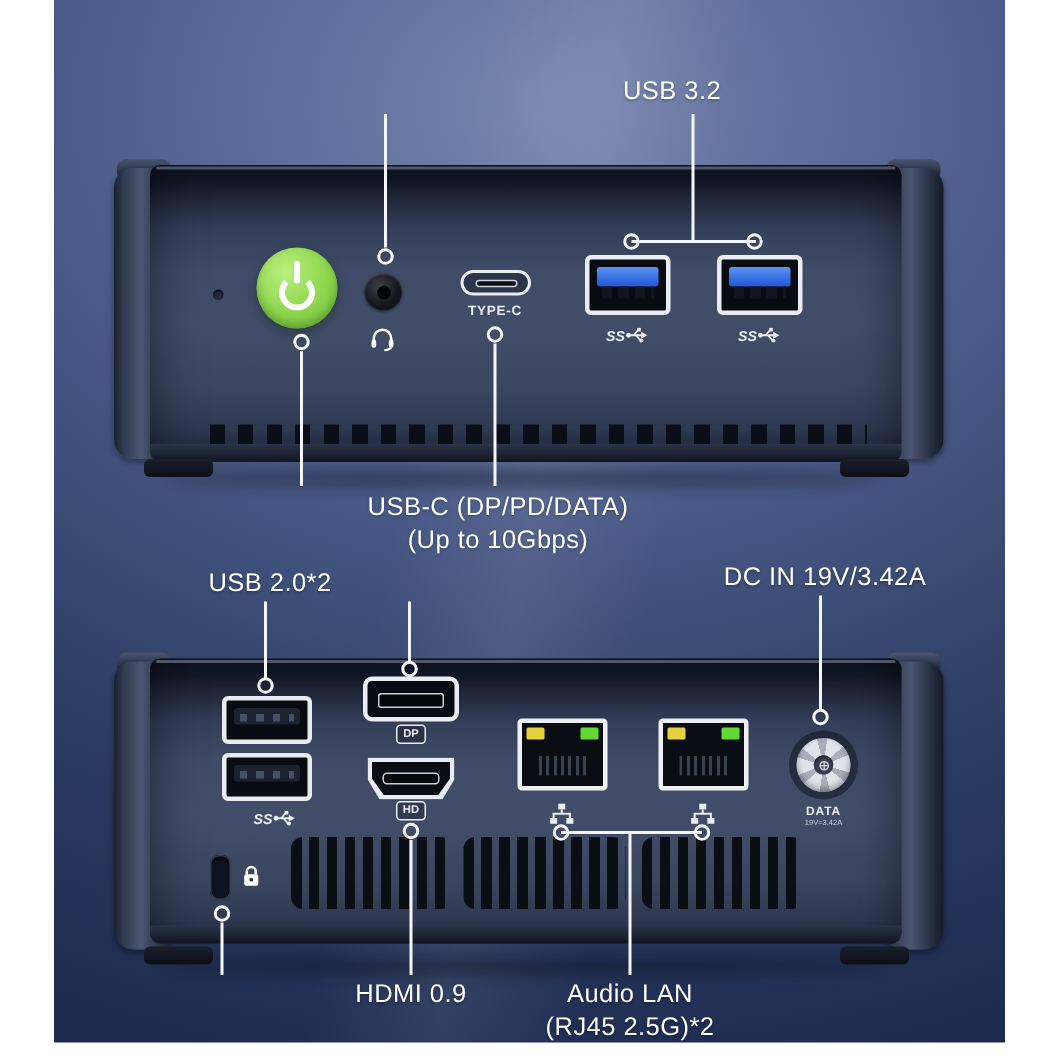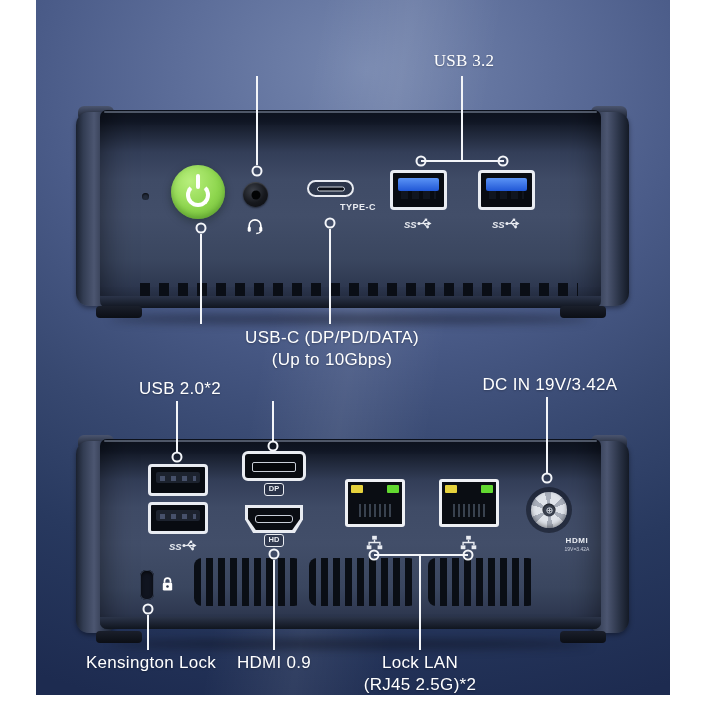--- a/index.html
+++ b/index.html
@@ -54,21 +54,21 @@
         transform:translateX(-50%);}
   .jack{position:absolute;left:243px;top:182px;width:25px;height:25px;border-radius:50%;
         background:radial-gradient(circle at 40% 35%,#3c4049,#16181d 55%,#0a0b0e 100%);
         box-shadow:0 1px 2px rgba(0,0,0,.5), inset 0 1px 1px rgba(255,255,255,.15);}
   .jack-hole{position:absolute;left:50%;top:50%;width:9px;height:9px;border-radius:50%;background:#020304;
         transform:translate(-50%,-50%);}
   .typec{position:absolute;left:307px;top:180px;width:47px;height:17px;box-sizing:border-box;
         border:2px solid #e9ecf2;border-radius:9px;background:rgba(10,14,22,.35);}
   .typec-slot{position:absolute;left:50%;top:50%;width:28px;height:5px;box-sizing:border-box;
         border:1.5px solid #cfd4dc;border-radius:3px;background:#0a0e16;transform:translate(-50%,-50%);}
-  .marktext{position:absolute;color:#e9ecf2;font-weight:bold;transform:translateX(-50%);white-space:nowrap;margin-left:28px;}
+  .marktext{position:absolute;color:#e9ecf2;font-weight:bold;transform:translateX(-50%);white-space:nowrap;}
   .iconbox{position:absolute;box-sizing:border-box;width:20px;height:13px;border:1.5px solid #e9ecf2;
         border-radius:3px;color:#e9ecf2;font-size:7.5px;font-weight:bold;text-align:center;line-height:10px;
         transform:translateX(-50%);background:rgba(10,14,22,.3);}
   .kslot{position:absolute;left:140px;top:570px;width:14px;height:30px;border-radius:6px;background:#10141f;
         box-shadow:inset 0 0 0 1px #333d52, inset 0 2px 4px rgba(0,0,0,.8);}
   .dcjack{position:absolute;left:531px;top:492px;width:36px;height:36px;border-radius:50%;
         background:repeating-conic-gradient(from 8deg,#dfe3ea 0 38deg,#a8aeba 38deg 60deg);
         box-shadow:inset 0 -2px 4px rgba(0,0,0,.35), 0 0 0 5px rgba(10,14,24,.5);}
   .dc-center{position:absolute;left:50%;top:50%;width:13px;height:13px;border-radius:50%;background:#3a4150;
         transform:translate(-50%,-50%);box-shadow:inset 0 1px 2px rgba(0,0,0,.6);}
@@ -232,21 +232,21 @@
   </svg>
 
   <div class="dcjack">
     <div class="dc-center">
       <svg style="position:absolute;left:2.5px;top:2.5px;" width="8" height="8" viewBox="0 0 8 8">
         <circle cx="4" cy="4" r="2.7" fill="none" stroke="#cfd4dc" stroke-width="1"></circle>
         <path d="M4,1.8 V6.2 M1.8,4 H6.2" stroke="#cfd4dc" stroke-width="0.9"></path>
       </svg>
     </div>
   </div>
-  <div class="marktext" style="left:549px;top:536px;font-size:8px;letter-spacing:.6px;">HDMI</div>
+  <div class="marktext" style="left:549px;top:536px;font-size:8px;letter-spacing:.6px;">DATA</div>
   <div class="marktext" style="left:549px;top:546px;font-size:5px;font-weight:normal;color:#c9cedb;">19V=3.42A</div>
 
   <div class="vline" style="left:256px;top:76px;height:89px;"></div>
   <div class="ring" style="left:257px;top:171px;"></div>
 
   <div class="vline" style="left:461px;top:76px;height:85px;"></div>
   <div class="hline" style="left:421px;top:160px;width:83px;"></div>
   <div class="ring" style="left:421px;top:161px;"></div>
   <div class="ring" style="left:503px;top:161px;"></div>
 
@@ -269,29 +269,28 @@
   <div class="vline" style="left:147px;top:615px;height:35px;"></div>
 
   <div class="ring" style="left:274px;top:554px;"></div>
   <div class="vline" style="left:273px;top:560px;height:90px;"></div>
 
   <div class="hline" style="left:374px;top:554px;width:94px;"></div>
   <div class="ring" style="left:374px;top:555px;"></div>
   <div class="ring" style="left:468px;top:555px;"></div>
   <div class="vline" style="left:419px;top:556px;height:94px;"></div>
 
-  <div class="lbl" style="left:464px;top:50px;font-family:Liberation Serif, serif;">USB 3.2</div>
+  <div class="lbl" style="left:448px;top:50px;">USB 3.2</div>
 
   <div class="lbl" style="left:332px;top:327px;">
     <div>USB-C (DP/PD/DATA)</div>
     <div>(Up to 10Gbps)</div>
   </div>
 
   <div class="lbl" style="left:180px;top:378px;">USB 2.0*2</div>
   <div class="lbl" style="left:550px;top:374px;">DC IN 19V/3.42A</div>
 
-  <div class="lbl" style="left:151px;top:652px;">Kensington Lock</div>
   <div class="lbl" style="left:274px;top:652px;">HDMI 0.9</div>
   <div class="lbl" style="left:420px;top:652px;">
-    <div>Lock LAN</div>
+    <div>Audio LAN</div>
     <div>(RJ45 2.5G)*2</div>
   </div>
 </div>
 
 </body></html>

